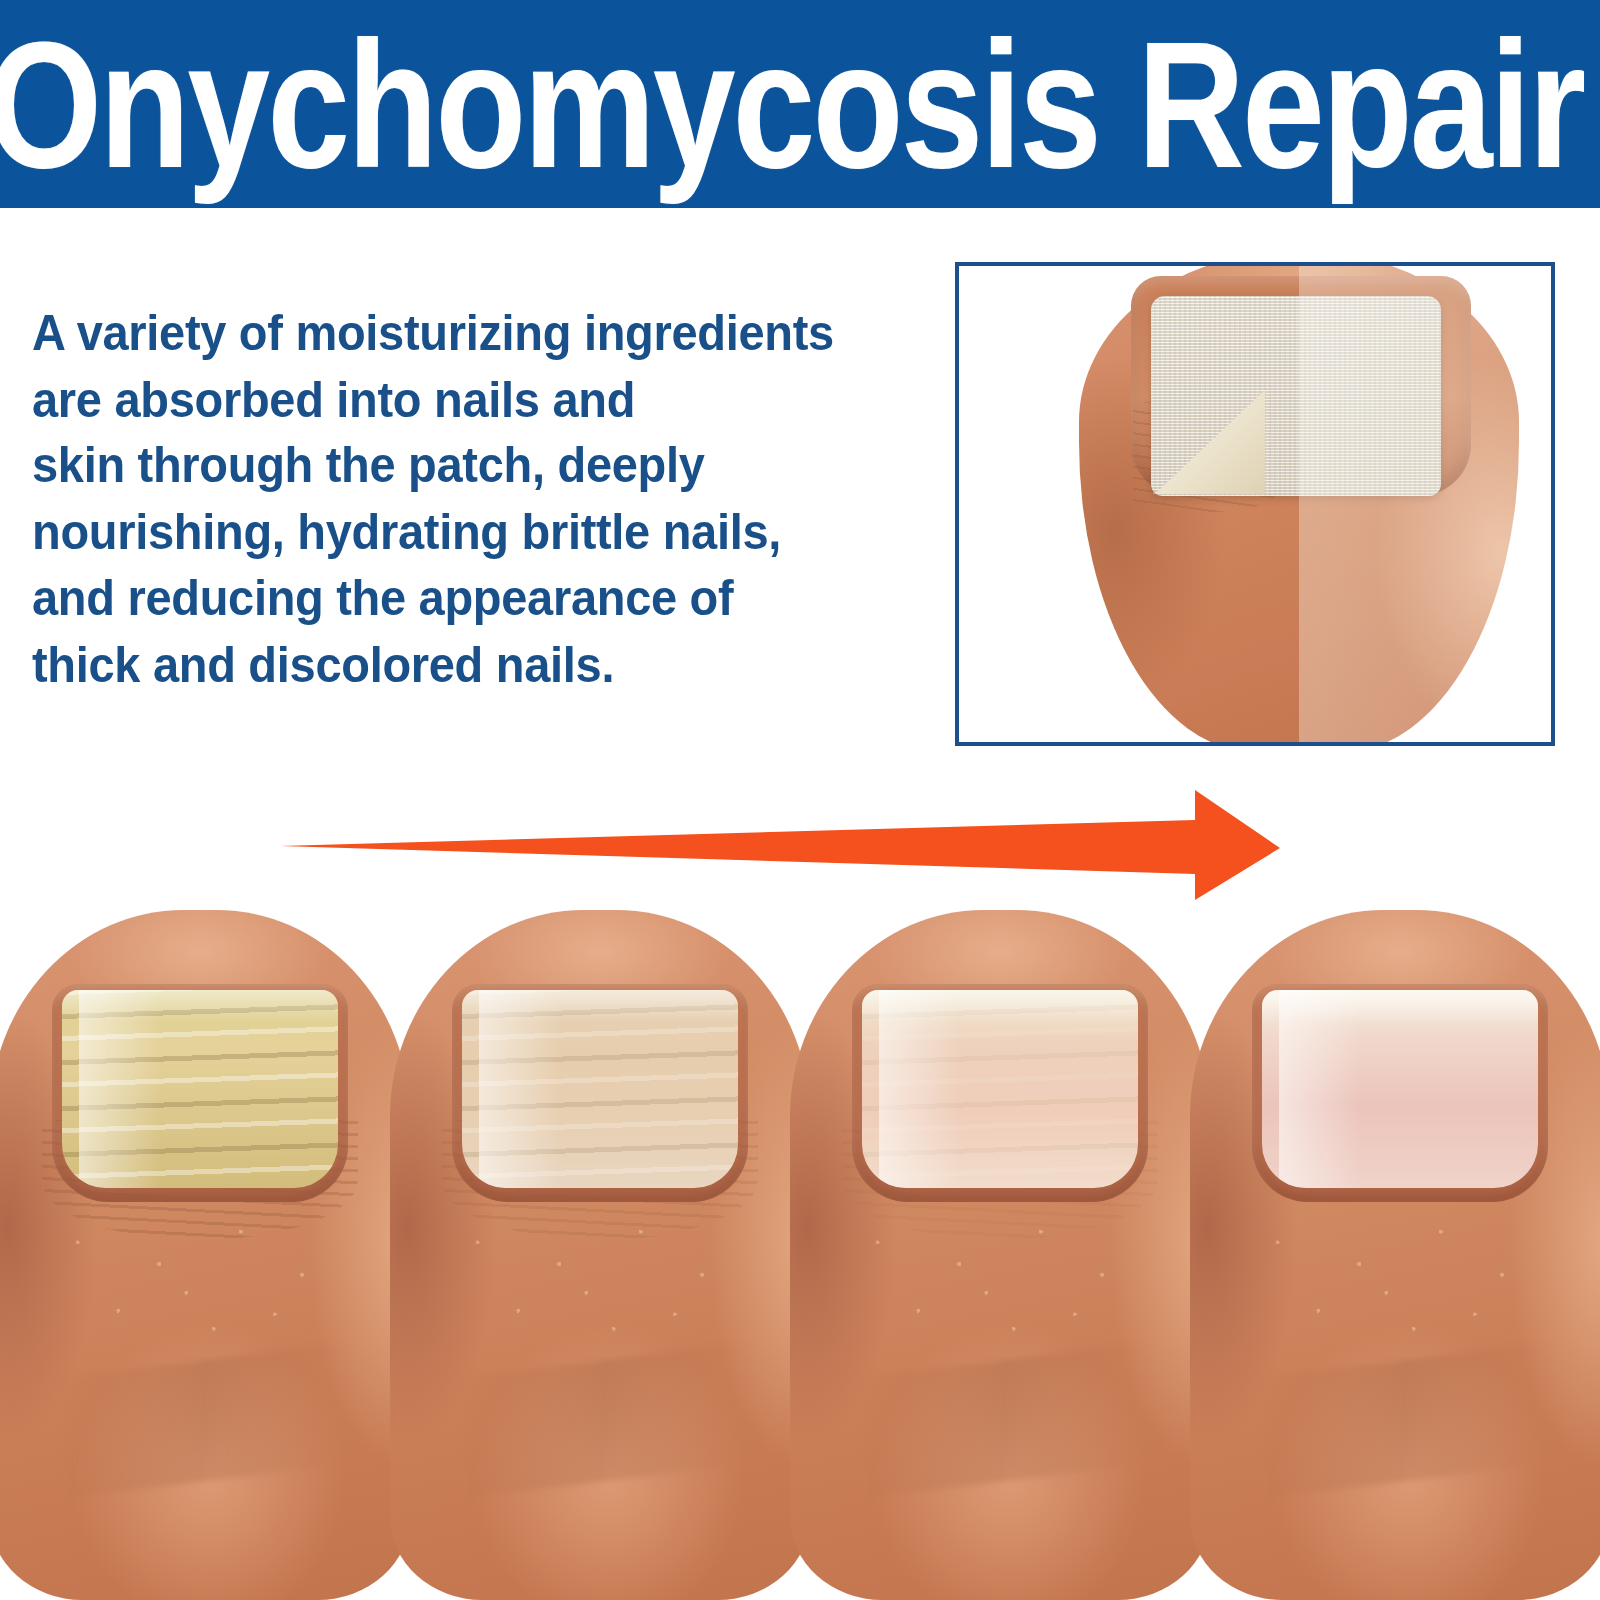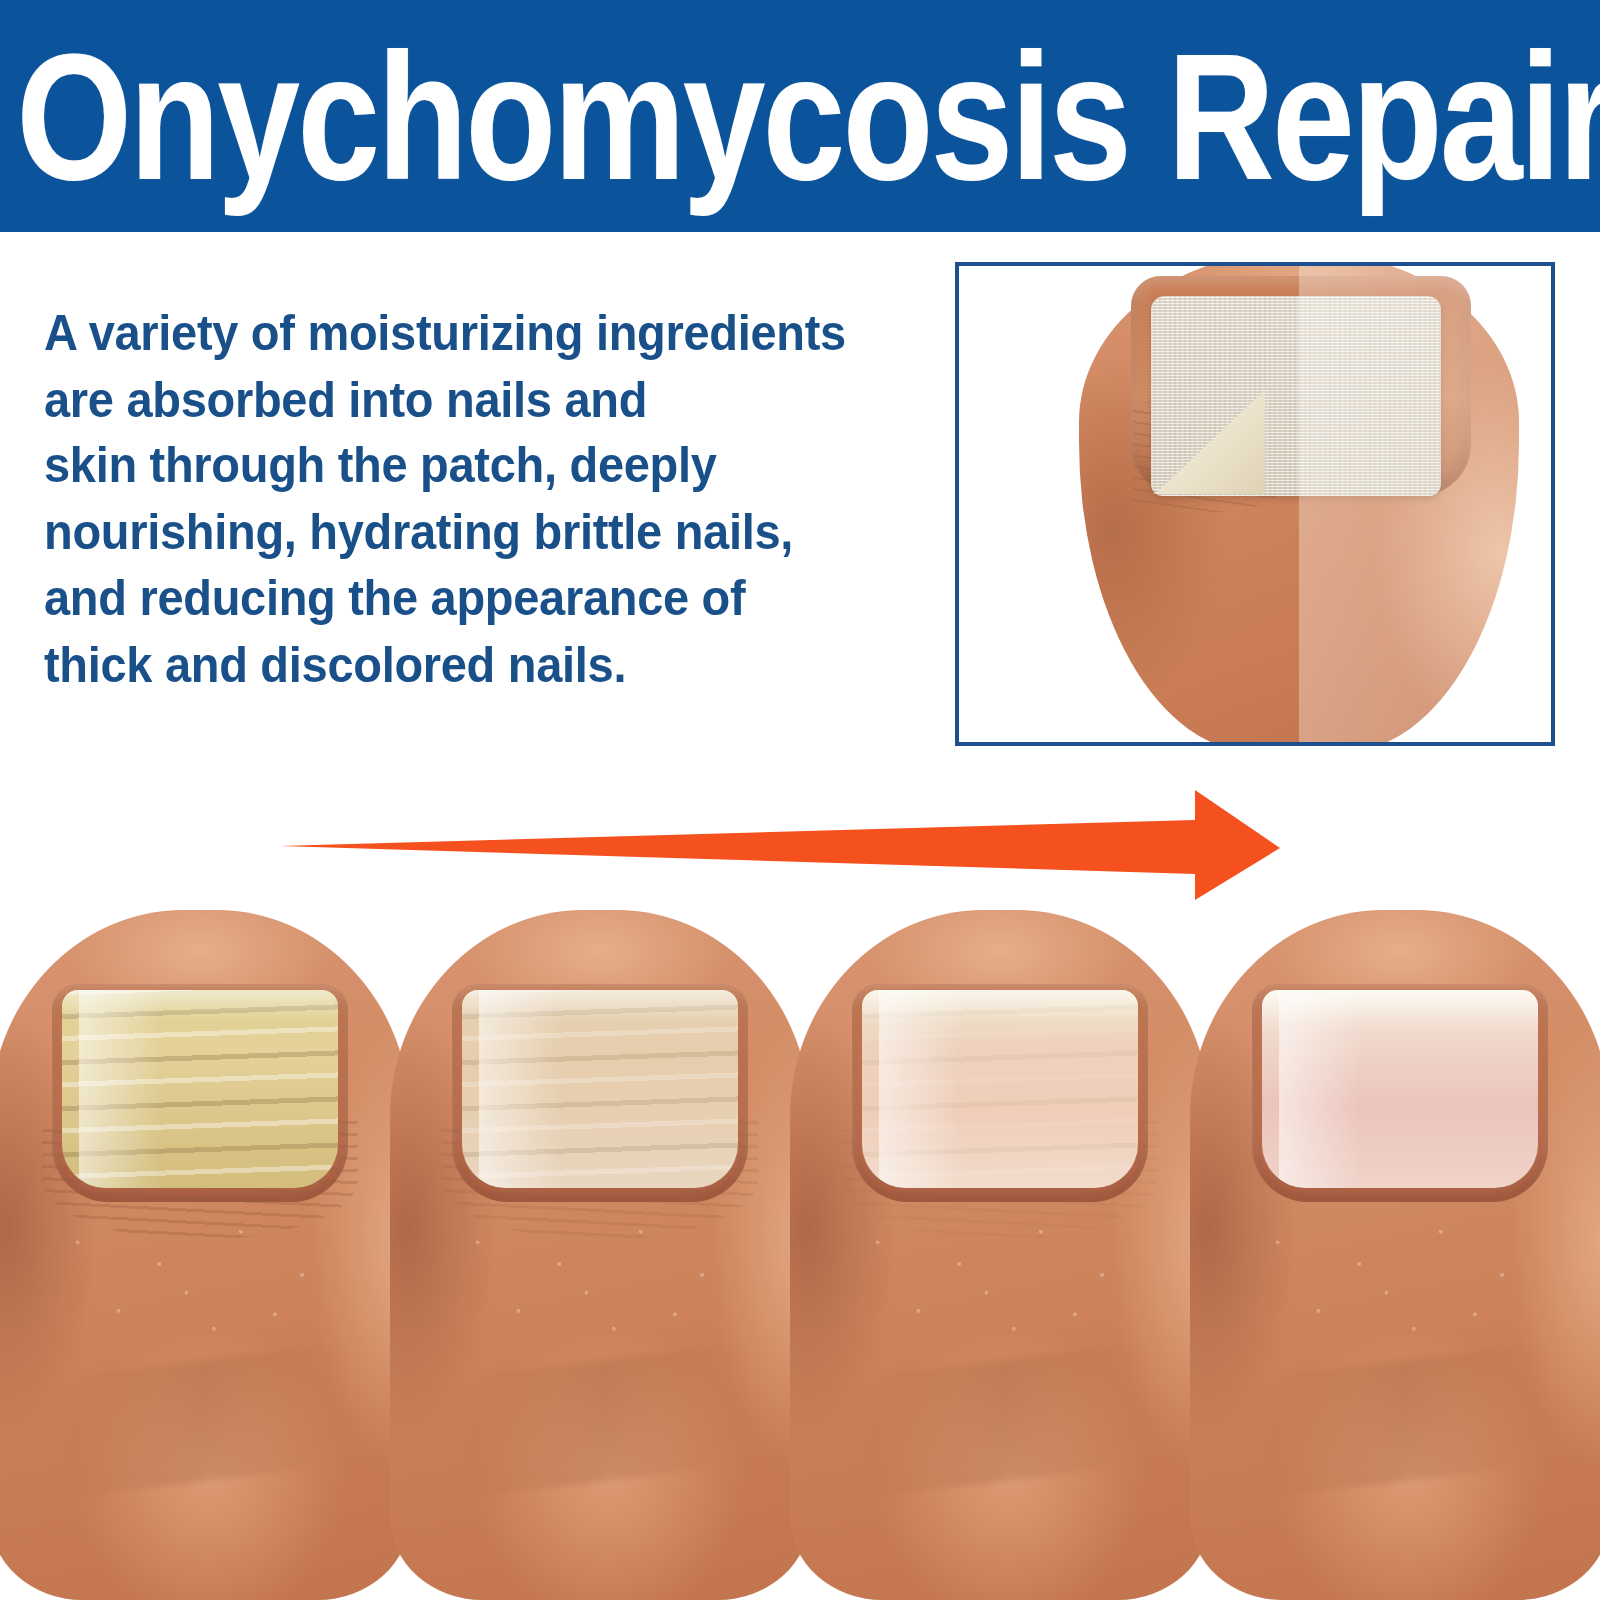--- a/index.html
+++ b/index.html
@@ -6,38 +6,38 @@
   html,body{ width:1600px; height:1600px; }
   body{
     font-family:"Liberation Sans", sans-serif;
     background:#ffffff;
     overflow:hidden;
     position:relative;
   }
 
   
   #header-banner{
-    position:absolute; left:0; top:0; width:1600px; height:232px;
+    position:absolute; left:0; top:0; width:1600px; height:208px;
     background:#0b539b;
-    display:flex; align-items:center; justify-content:flex-start;
+    display:flex; align-items:center; justify-content:flex-end;
   }
   #header-title{
     color:#ffffff;
     font-size:152px;
     line-height:1;
     font-weight:bold;
     letter-spacing:-3px;
     transform:scaleY(1.18) scaleX(0.98);
     white-space:nowrap;
     text-shadow:0 0 1px rgba(255,255,255,.3);
   }
 
   
   #description-block{
-    position:absolute; left:44px; top:300px; width:880px;
+    position:absolute; left:32px; top:300px; width:880px;
   }
   #description-text{
     color:#1a5089;
     font-size:47px;
     line-height:1.33;
     font-weight:bold;
     letter-spacing:-0.3px;
     transform:scaleY(1.06);
     transform-origin:left top;
   }

